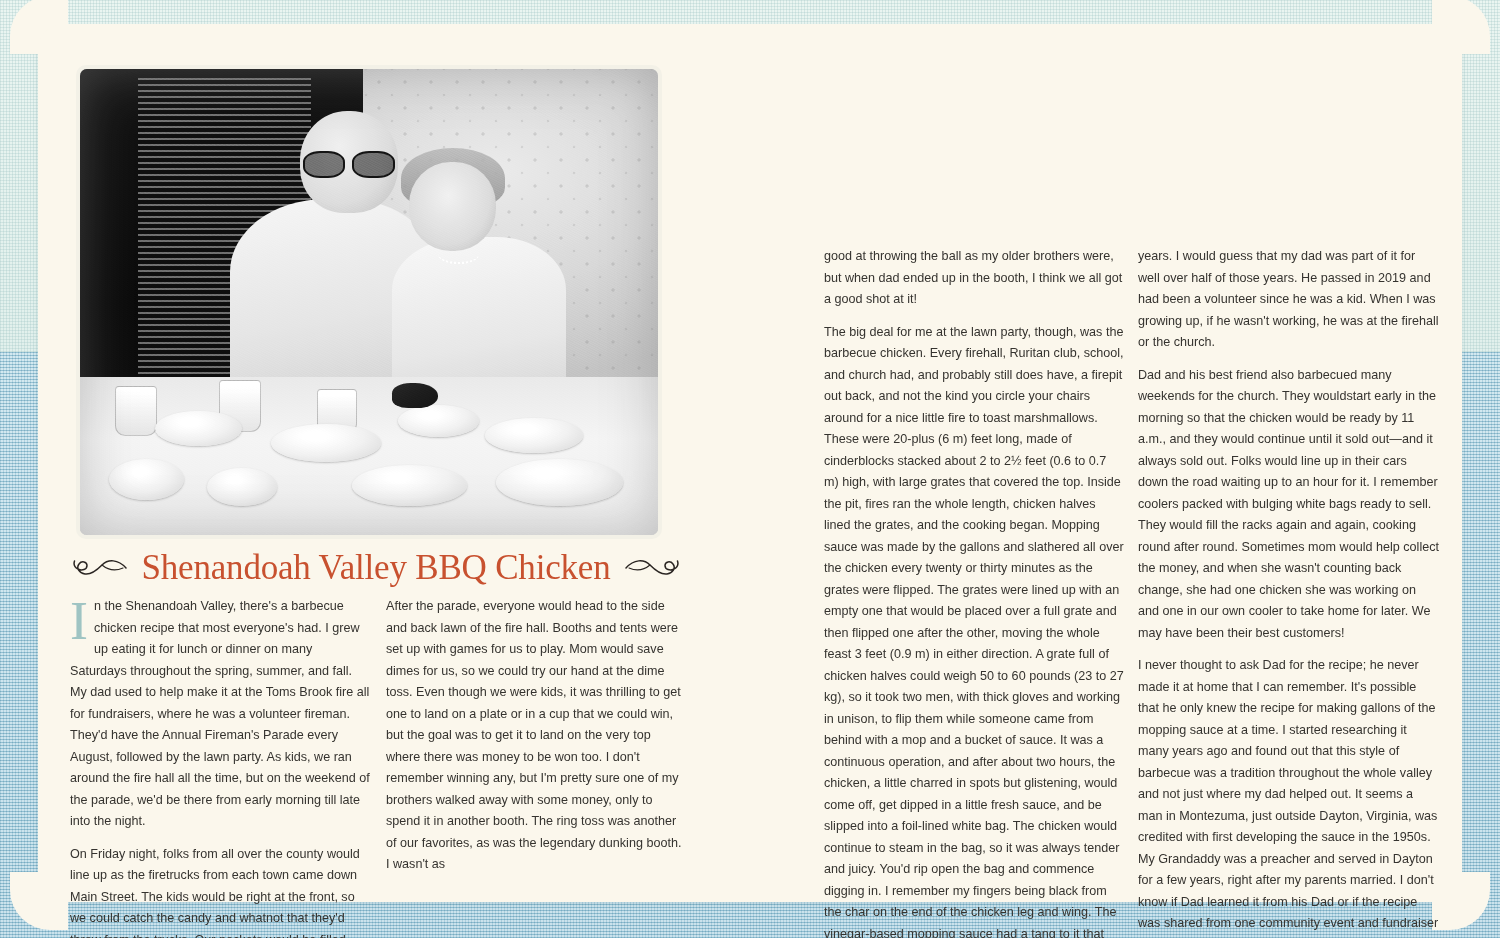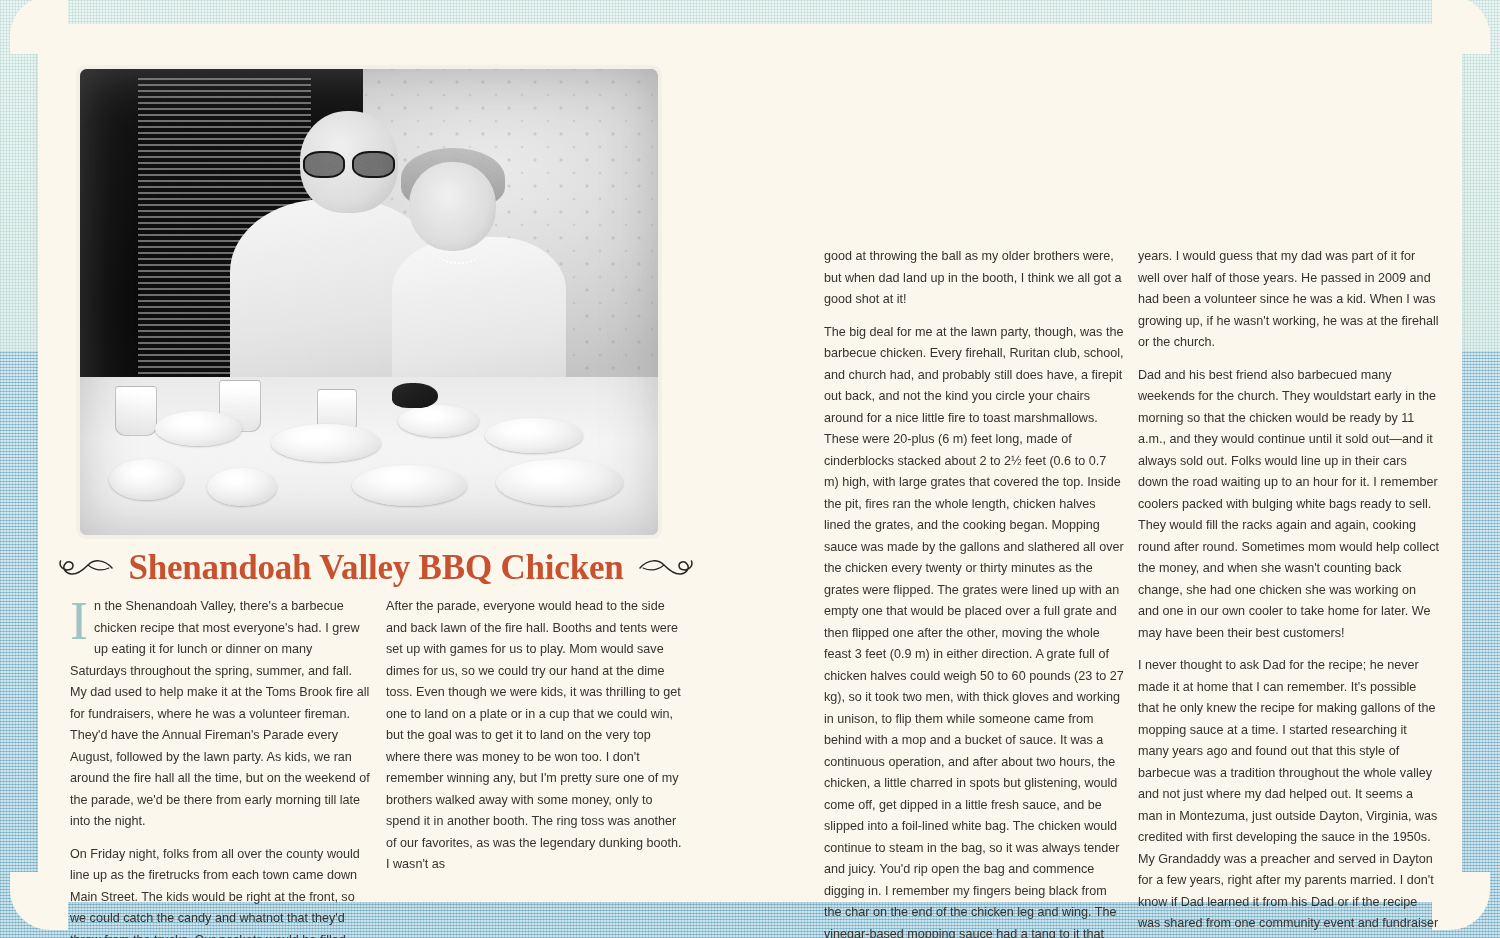--- a/index.html
+++ b/index.html
@@ -233,21 +233,21 @@
     top: 524px;
     width: 600px;
     display: flex;
     align-items: center;
     justify-content: center;
     gap: 14px;
   }
   .title-text {
     font-family: "Liberation Serif", "DejaVu Serif", serif;
     font-size: 35px;
-    font-weight: 700;
+    font-weight: 400;
     color: #c8512f;
     letter-spacing: -0.2px;
     white-space: nowrap;
   }
   .flourish {
     display: block;
     color: #2a2522;
     flex: 0 0 auto;
   }
   .flourish.right { transform: scaleX(-1); }
@@ -351,25 +351,25 @@
         <span class="dropcap">I</span><span>n the Shenandoah Valley, there's a barbecue chicken recipe that most everyone's had. I grew up eating it for lunch or dinner on many Saturdays throughout the spring, summer, and fall. My dad used to help make it at the Toms Brook fire all for fundraisers, where he was a volunteer fireman. They'd have the Annual Fireman's Parade every August, followed by the lawn party. As kids, we ran around the fire hall all the time, but on the weekend of the parade, we'd be there from early morning till late into the night.</span>
       </p>
       <p>On Friday night, folks from all over the county would line up as the firetrucks from each town came down Main Street. The kids would be right at the front, so we could catch the candy and whatnot that they'd throw from the trucks. Our pockets would be filled with candy, and we</p>
     </div>
 
     <div class="col col-2">
       <p>After the parade, everyone would head to the side and back lawn of the fire hall. Booths and tents were set up with games for us to play. Mom would save dimes for us, so we could try our hand at the dime toss. Even though we were kids, it was thrilling to get one to land on a plate or in a cup that we could win, but the goal was to get it to land on the very top where there was money to be won too. I don't remember winning any, but I'm pretty sure one of my brothers walked away with some money, only to spend it in another booth. The ring toss was another of our favorites, as was the legendary dunking booth. I wasn't as</p>
     </div>
 
     <div class="col col-3">
-      <p>good at throwing the ball as my older brothers were, but when dad land up in the booth, I think we all got a good shot at it!</p>
+      <p>good at throwing the ball as my older brothers were, but when dad ended up in the booth, I think we all got a good shot at it!</p>
       <p>The big deal for me at the lawn party, though, was the barbecue chicken. Every firehall, Ruritan club, school, and church had, and probably still does have, a firepit out back, and not the kind you circle your chairs around for a nice little fire to toast marshmallows. These were 20-plus (6 m) feet long, made of cinderblocks stacked about 2 to 2½ feet (0.6 to 0.7 m) high, with large grates that covered the top. Inside the pit, fires ran the whole length, chicken halves lined the grates, and the cooking began. Mopping sauce was made by the gallons and slathered all over the chicken every twenty or thirty minutes as the grates were flipped. The grates were lined up with an empty one that would be placed over a full grate and then flipped one after the other, moving the whole feast 3 feet (0.9 m) in either direction. A grate full of chicken halves could weigh 50 to 60 pounds (23 to 27 kg), so it took two men, with thick gloves and working in unison, to flip them while someone came from behind with a mop and a bucket of sauce. It was a continuous operation, and after about two hours, the chicken, a little charred in spots but glistening, would come off, get dipped in a little fresh sauce, and be slipped into a foil-lined white bag. The chicken would continue to steam in the bag, so it was always tender and juicy. You'd rip open the bag and commence digging in. I remember my fingers being black from the char on the end of the chicken leg and wing. The vinegar-based mopping sauce had a tang to it that was intoxicating to me.</p>
 
     </div>
 
     <div class="col col-4">
-      <p>years. I would guess that my dad was part of it for well over half of those years. He passed in 2009 and had been a volunteer since he was a kid. When I was growing up, if he wasn't working, he was at the firehall or the church.</p>
+      <p>years. I would guess that my dad was part of it for well over half of those years. He passed in 2019 and had been a volunteer since he was a kid. When I was growing up, if he wasn't working, he was at the firehall or the church.</p>
       <p>Dad and his best friend also barbecued many weekends for the church. They wouldstart early in the morning so that the chicken would be ready by 11 a.m., and they would continue until it sold out—and it always sold out. Folks would line up in their cars down the road waiting up to an hour for it. I remember coolers packed with bulging white bags ready to sell. They would fill the racks again and again, cooking round after round.  Sometimes mom would help collect the money, and when she wasn't counting back change, she had one chicken she was working on and one in our own cooler to take home for later. We may have been their best customers!</p>
       <p>I never thought to ask Dad for the recipe; he never made it at home that I can remember. It's possible that he only knew the recipe for making gallons of the mopping sauce at a time. I started researching it many years ago and found out that this style of barbecue was a tradition throughout the whole valley and not just where my dad helped out. It seems a man in Montezuma, just outside Dayton, Virginia, was credited with first developing the sauce in the 1950s. My Grandaddy was a preacher and served in Dayton for a few years, right after my parents married. I don't know if Dad learned it from his Dad or if the recipe was shared from one community event and fundraiser to another. I do know that each group that made it would add their secret, but the real secret was in the coming together as a community. When you make it on a large scale, like at church or the fire hall, it takes a whole community, and that makes all the difference.</p>
     </div>
 
   </div>
 </div>
 
 </body></html>

